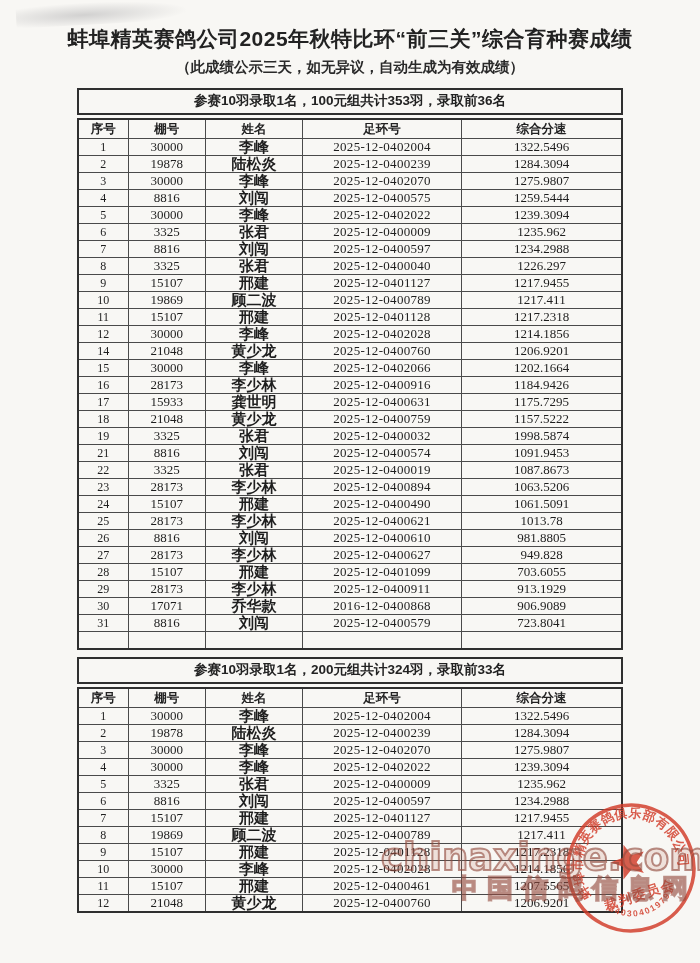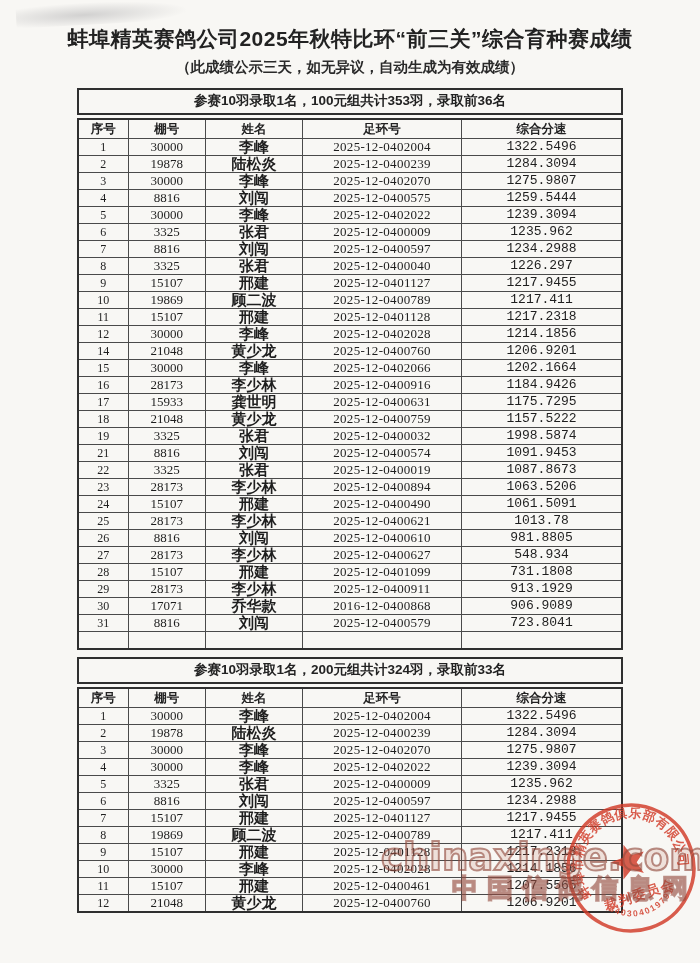--- a/index.html
+++ b/index.html
@@ -39,21 +39,21 @@
   .grid th, .grid td {
     border:1px solid #4a4a4a; text-align:center; padding:0;
     height:16px; line-height:16px; font-size:12.5px;
     overflow:hidden; white-space:nowrap;
   }
   .grid th { font-weight:700; height:18px; line-height:18px; color:#222; }
   .grid td.c0 { font-family:"Liberation Serif", serif; font-size:12px; }
   .grid td.c1 { font-family:"Liberation Serif", serif; font-size:13px; }
   .grid td.c2 { font-weight:700; font-size:15px; }
   .grid td.c3 { font-family:"Liberation Serif", serif; font-size:13px; letter-spacing:0.3px; }
-  .grid td.c4 { font-family:Liberation Mono, monospace; font-size:13px; }
+  .grid td.c4 { font-family:Liberation Serif, serif; font-size:13px; }
   
   .wm-url {
     position:absolute; left:381px; top:839px; z-index:5;
     font-family:"DejaVu Sans", sans-serif;
     font-size:37px; font-weight:800; line-height:1;
     color:rgba(185,105,90,0.16);
     -webkit-text-stroke:2px rgba(146,74,62,0.62);
     pointer-events:none;
   }
   .wm-cn {
@@ -265,28 +265,28 @@
           <td class="c1">8816</td>
           <td class="c2">刘闯</td>
           <td class="c3">2025-12-0400610</td>
           <td class="c4">981.8805</td>
         </tr>
         <tr>
           <td class="c0">27</td>
           <td class="c1">28173</td>
           <td class="c2">李少林</td>
           <td class="c3">2025-12-0400627</td>
-          <td class="c4">548.934</td>
+          <td class="c4">949.828</td>
         </tr>
         <tr>
           <td class="c0">28</td>
           <td class="c1">15107</td>
           <td class="c2">邢建</td>
           <td class="c3">2025-12-0401099</td>
-          <td class="c4">731.1808</td>
+          <td class="c4">703.6055</td>
         </tr>
         <tr>
           <td class="c0">29</td>
           <td class="c1">28173</td>
           <td class="c2">李少林</td>
           <td class="c3">2025-12-0400911</td>
           <td class="c4">913.1929</td>
         </tr>
         <tr>
           <td class="c0">30</td>

